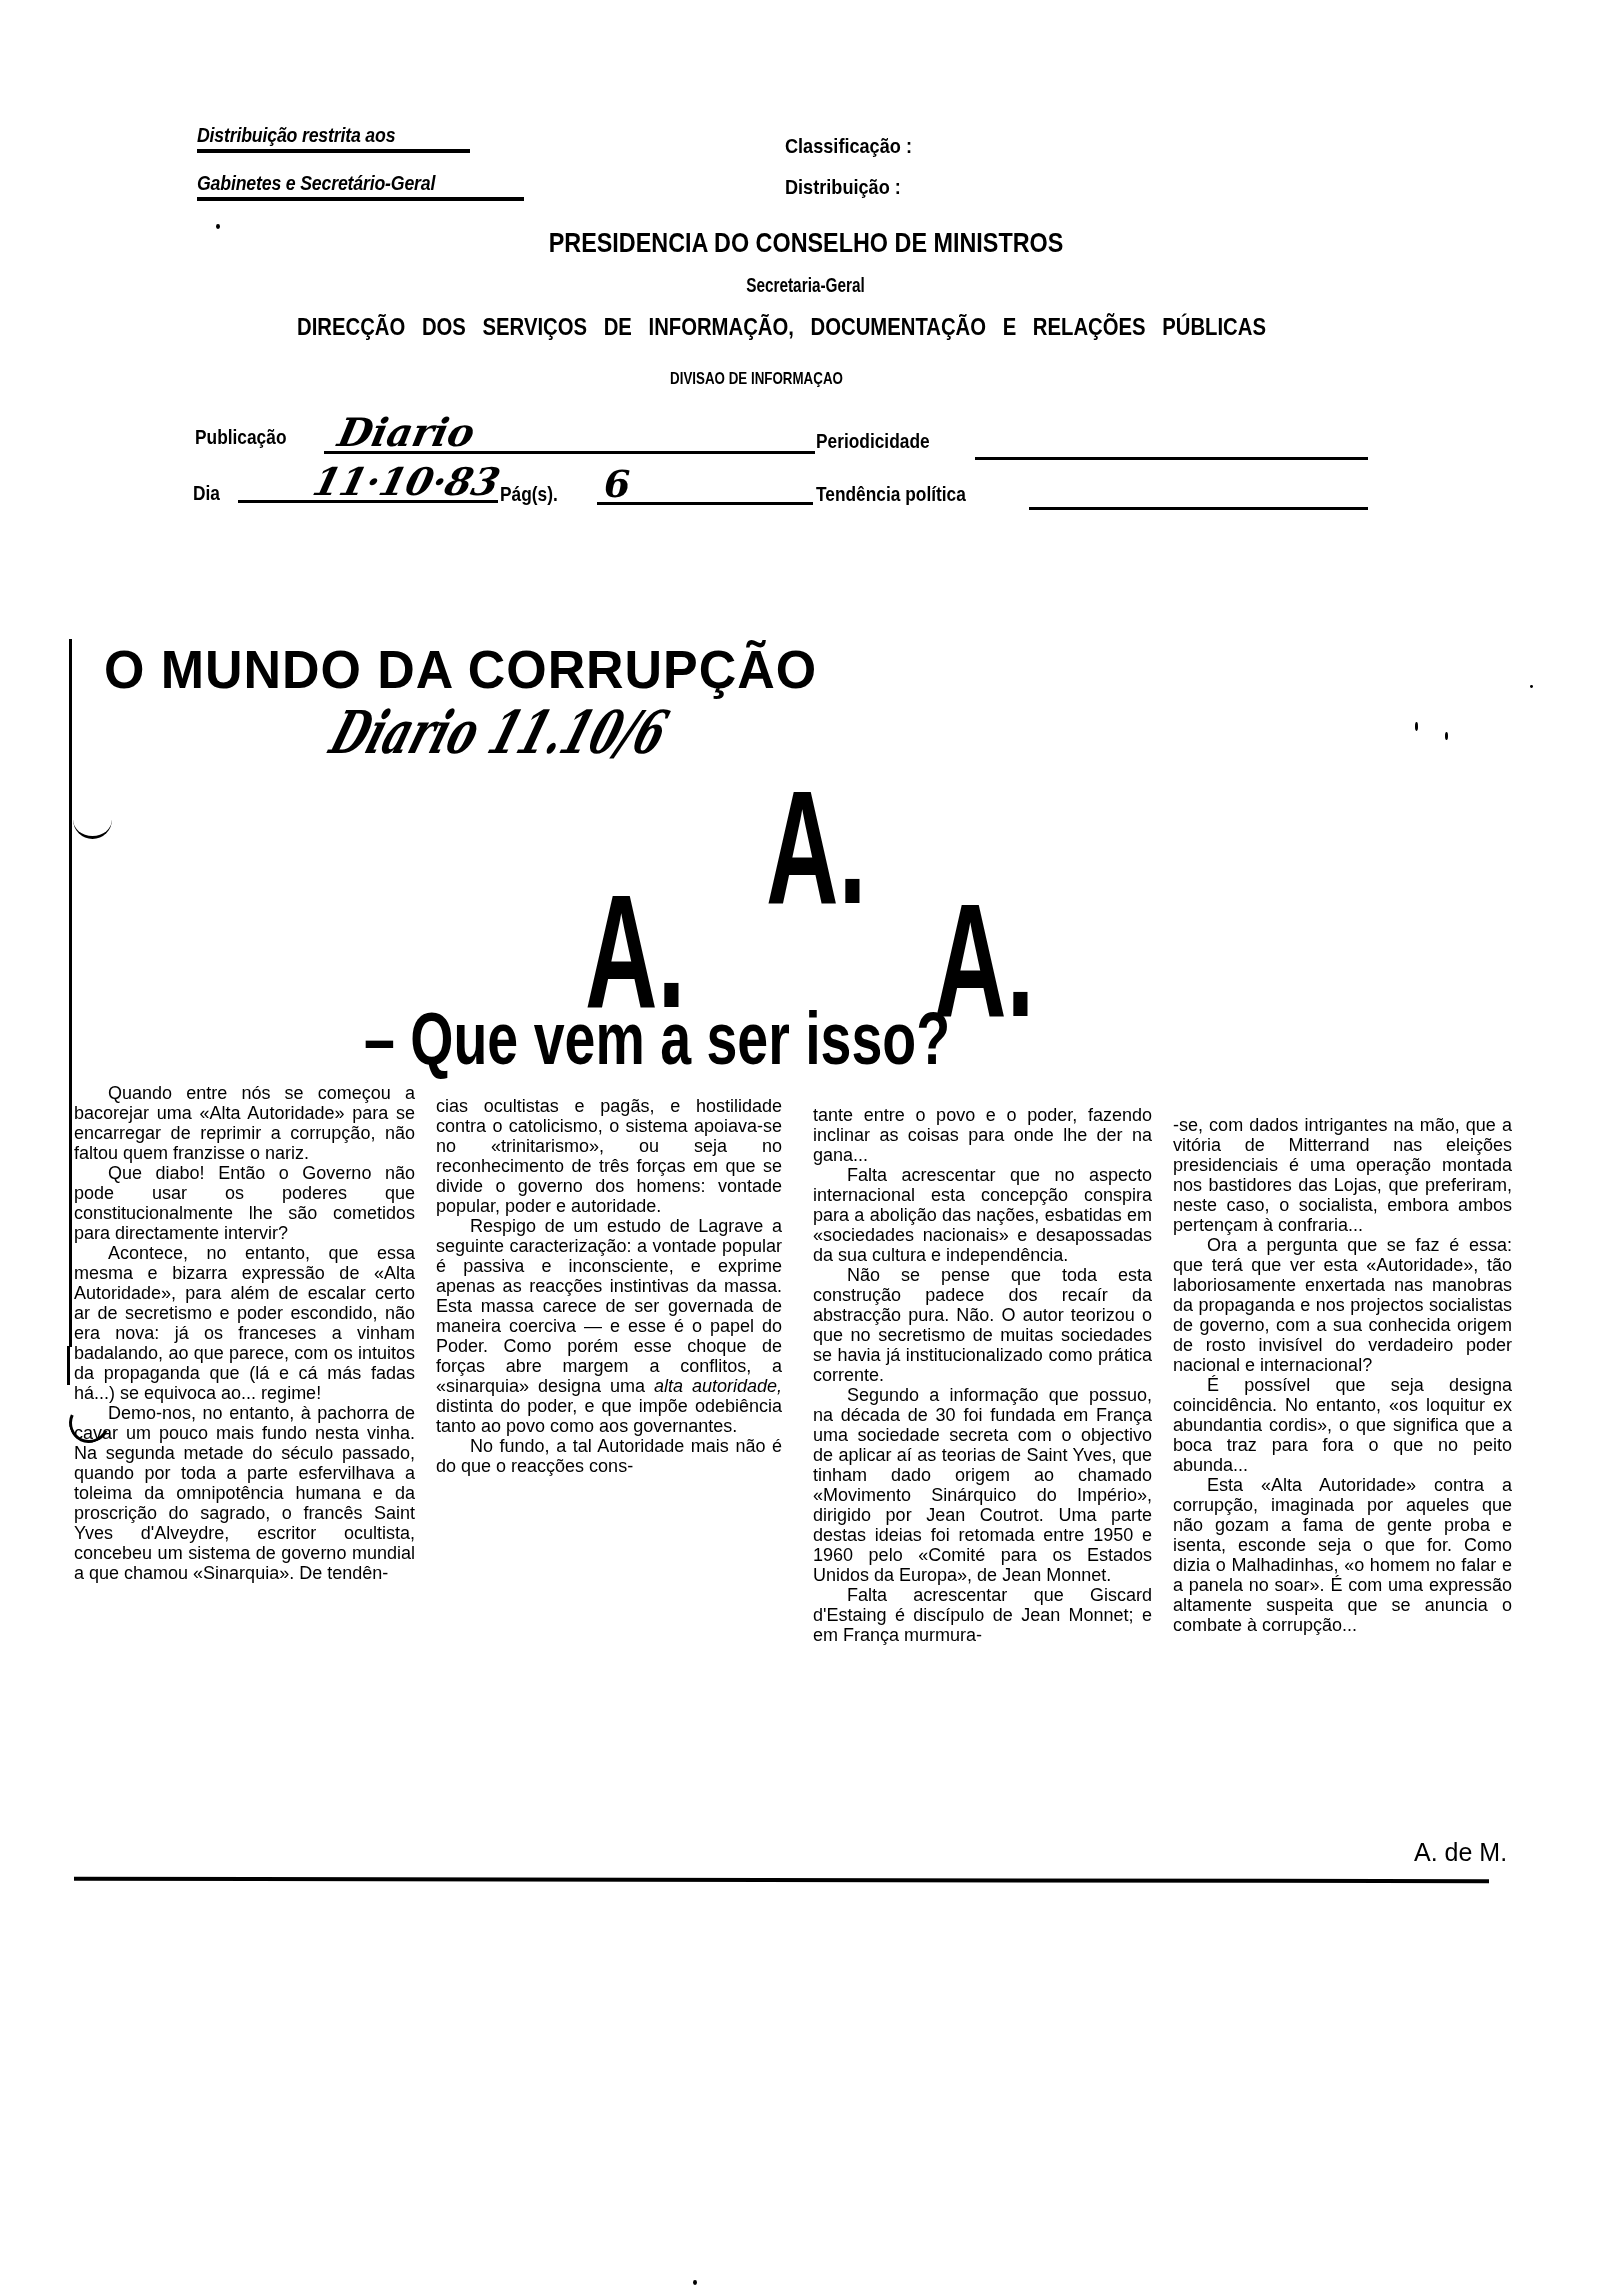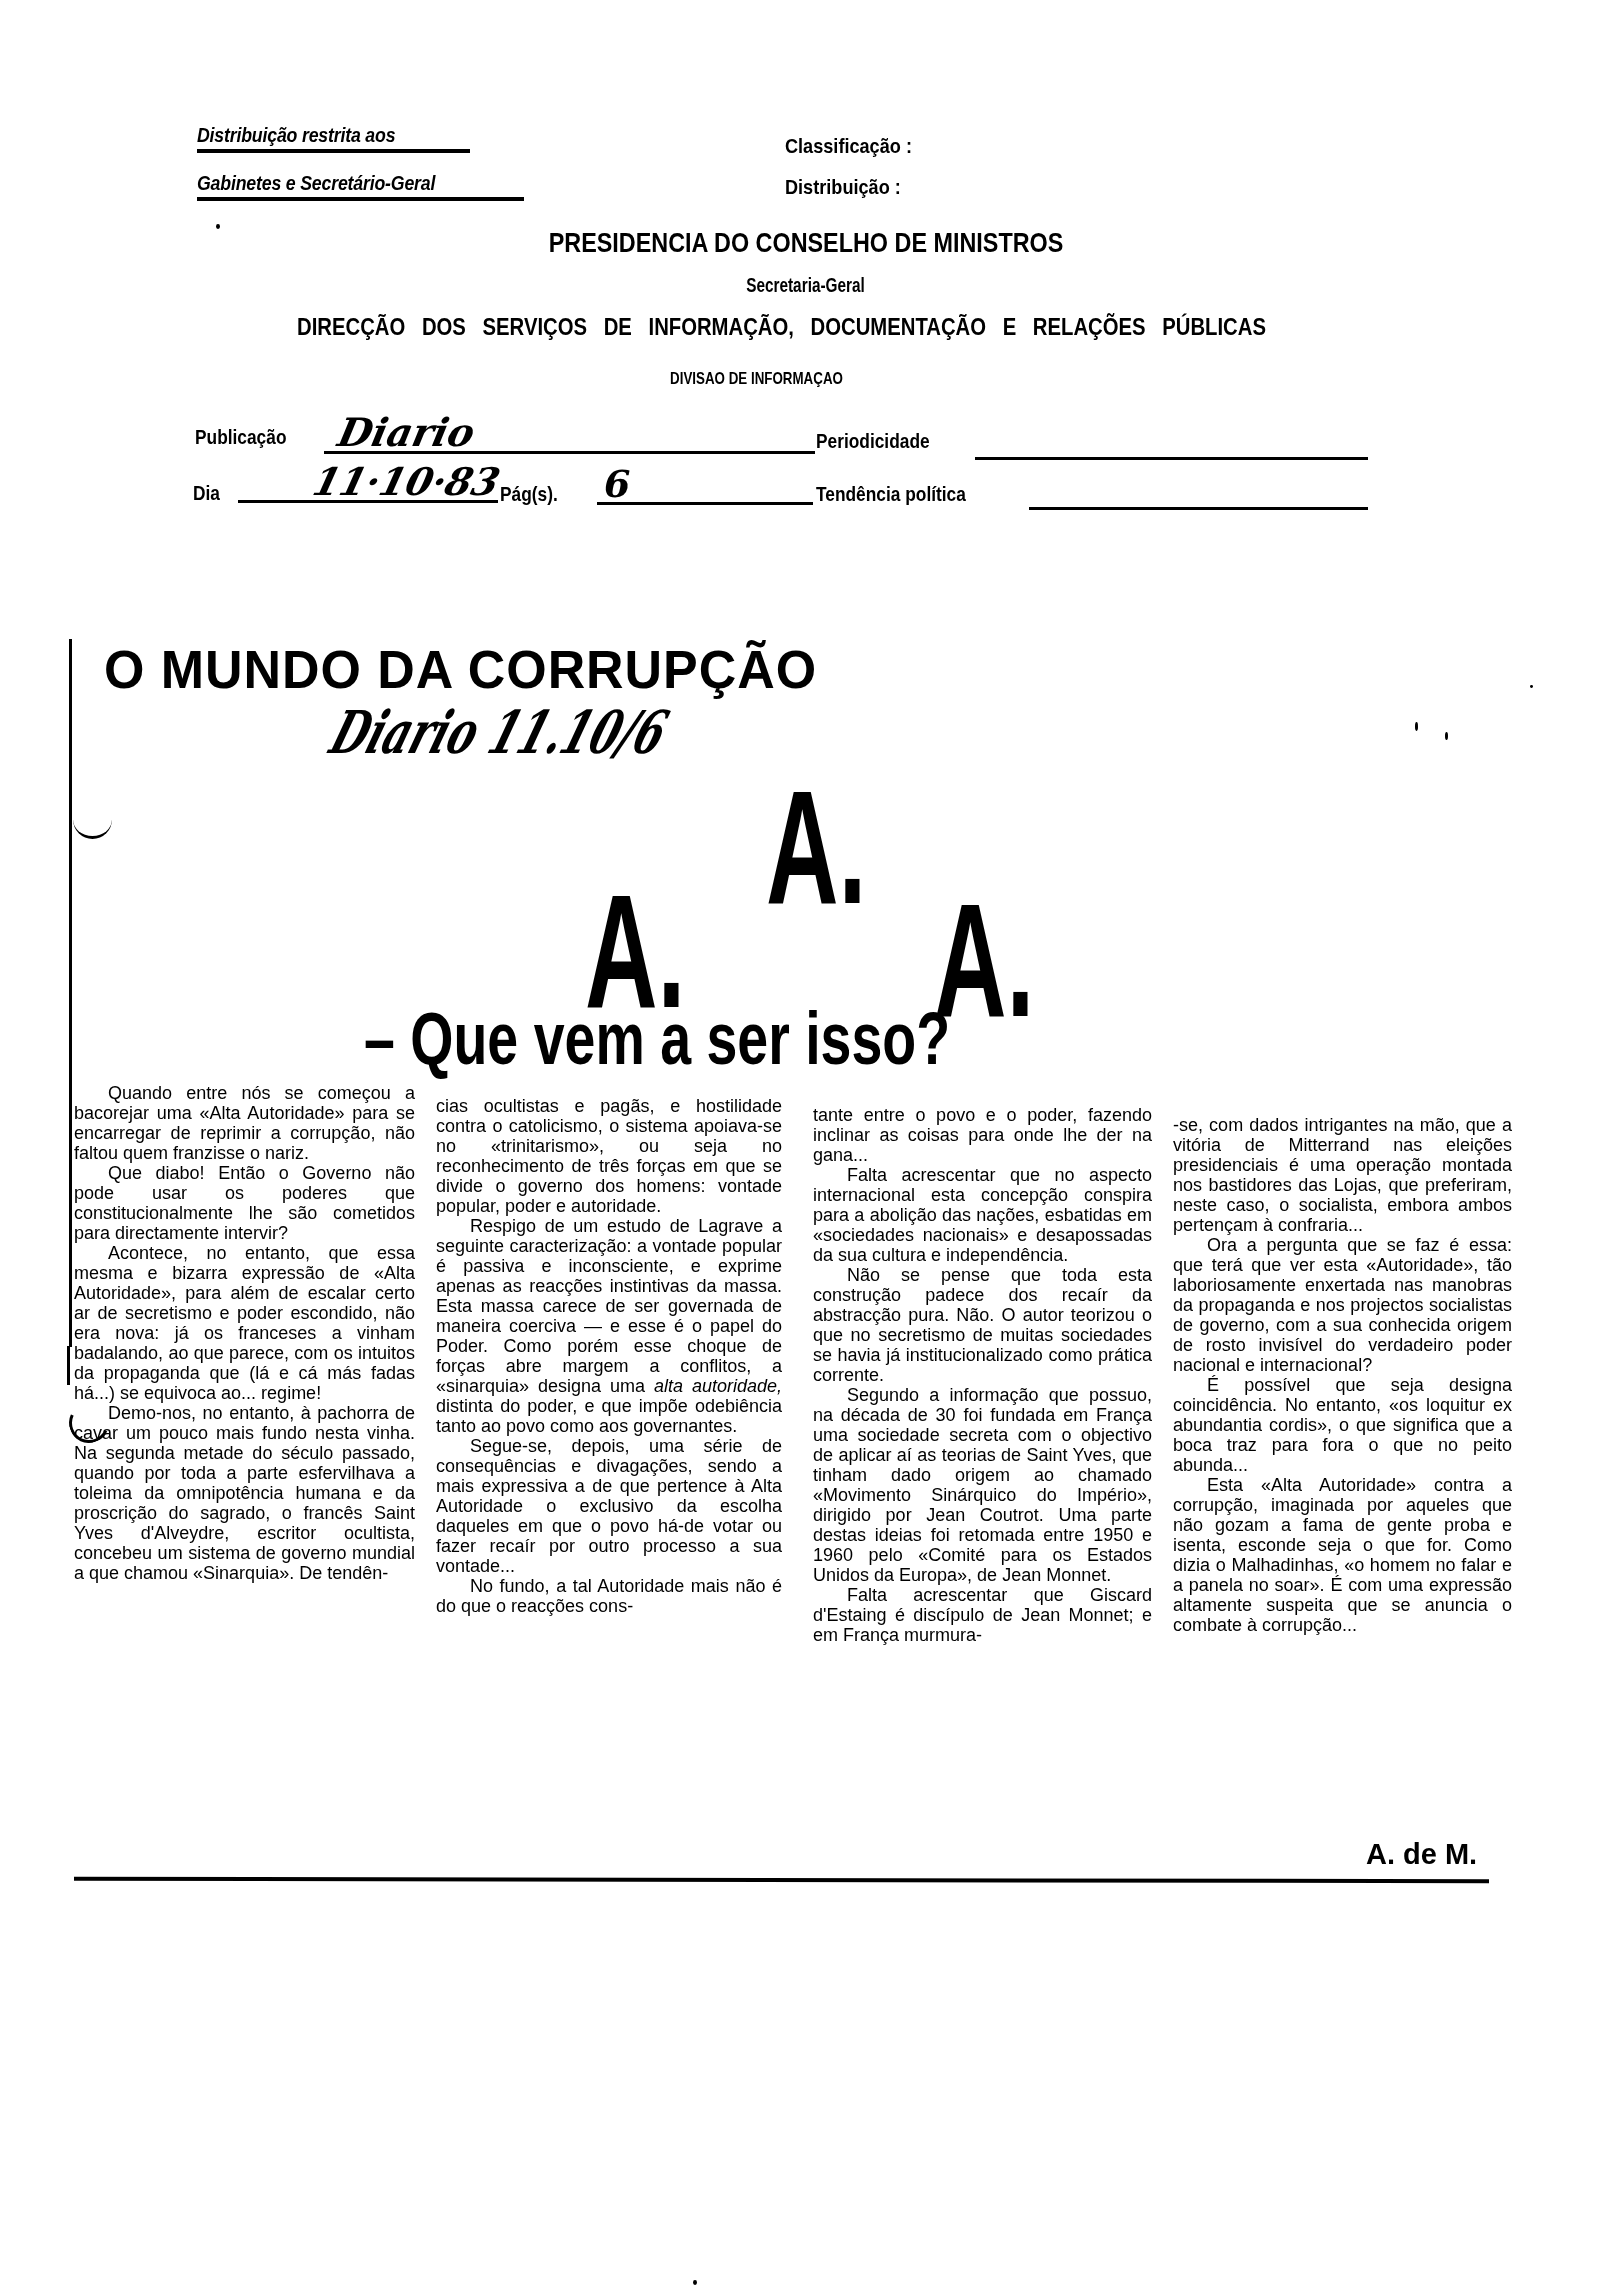--- a/index.html
+++ b/index.html
@@ -12,21 +12,21 @@
   .field-label { font-weight:bold; font-size:19.7px; transform:scaleX(0.88); transform-origin:left; white-space:nowrap; }
   .hand { font-family:"DejaVu Serif", serif; font-style:italic; font-weight:bold; white-space:nowrap; }
   .rule { position:absolute; height:2.5px; background:#000; }
   .title { font-weight:bold; font-size:53px; letter-spacing:1px; white-space:nowrap; }
   .bigA { font-weight:bold; font-size:162px; line-height:1; transform:scaleX(0.62); transform-origin:left; white-space:nowrap; }
   .subtitle { font-weight:bold; font-size:74px; line-height:1; transform:scaleX(0.75); transform-origin:left; white-space:nowrap; }
   .col { position:absolute; top:1081px; font-size:18px; line-height:20px; text-align:justify; hyphens:manual; }
   .col p { margin:0; text-indent:34px; }
   .col p.noindent { text-indent:0; }
   .col .it { font-style:italic; }
-  .sig { font-weight:bold; font-size:29px; white-space:nowrap; }
+  .sig { font-weight:normal; font-size:25px; white-space:nowrap;margin-left:48px; }
   .vline { position:absolute; width:2.9px; background:#000; }
   .speck { position:absolute; background:#000; border-radius:50%; }
 </style>
 </head>
 <body>
 
 <div class="abs hdr-ital" style="left:197px; top:124px;">Distribuição restrita aos</div>
 <div class="uline" style="left:197px; top:149px; width:273px;"></div>
 <div class="abs hdr-ital" style="left:197px; top:172px;">Gabinetes e Secretário-Geral</div>
 <div class="uline" style="left:197px; top:197px; width:327px;"></div>
@@ -77,21 +77,20 @@
   <p>Quando entre nós se começou a bacorejar uma «Alta Autoridade» para se encarregar de reprimir a corrupção, não faltou quem franzisse o nariz.</p>
   <p>Que diabo! Então o Governo não pode usar os poderes que constitucionalmente lhe são cometidos para directamente intervir?</p>
   <p>Acontece, no entanto, que essa mesma e bizarra expressão de «Alta Autoridade», para além de escalar certo ar de secretismo e poder escondido, não era nova: já os franceses a vinham badalando, ao que parece, com os intuitos da propaganda que (lá e cá más fadas há...) se equivoca ao... regime!</p>
   <p>Demo-nos, no entanto, à pachorra de cavar um pouco mais fundo nesta vinha. Na segunda metade do século passado, quando por toda a parte esfervilhava a toleima da omnipotência humana e da proscrição do sagrado, o francês Saint Yves d'Alveydre, escritor ocultista, concebeu um sistema de governo mundial a que chamou «Sinarquia». De tendên-</p>
 </div>
 <div class="abs" style="left:69px; top:1403px; width:34px; height:34px; border:3.4px solid #000; border-radius:50%; border-top-color:transparent; border-right-color:transparent; transform:rotate(-20deg);"></div>
 
 <div class="col" style="left:436px; width:346px; top:1096px;">
   <p class="noindent">cias ocultistas e pagãs, e hostilidade contra o catolicismo, o sistema apoiava-se no «trinitarismo», ou seja no reconhecimento de três forças em que se divide o governo dos homens: vontade popular, poder e autoridade.</p>
   <p><span>Respigo de um estudo de Lagrave a seguinte caracterização: a vontade popular é passiva e inconsciente, e exprime apenas as reacções instintivas da massa. Esta massa carece de ser governada de maneira coerciva — e esse é o papel do Poder. Como porém esse choque de forças abre margem a conflitos, a «sinarquia» designa uma </span><span class="it">alta autoridade,</span><span> distinta do poder, e que impõe odebiência tanto ao povo como aos governantes.</span></p>
-  <p>Segue-se, depois, uma série de consequências e divagações, sendo a mais expressiva a de que pertence à Alta Autoridade o exclusivo da escolha daqueles em que o povo há-de votar ou fazer recaír por outro processo a sua vontade...</p>
   <p>No fundo, a tal Autoridade mais não é do que o reacções cons-</p>
 </div>
 
 <div class="col" style="left:813px; width:339px; top:1105px;">
   <p class="noindent">tante entre o povo e o poder, fazendo inclinar as coisas para onde lhe der na gana...</p>
   <p>Falta acrescentar que no aspecto internacional esta concepção conspira para a abolição das nações, esbatidas em «sociedades nacionais» e desapossadas da sua cultura e independência.</p>
   <p>Não se pense que toda esta construção padece dos recaír da abstracção pura. Não. O autor teorizou o que no secretismo de muitas sociedades se havia já institucionalizado como prática corrente.</p>
   <p>Segundo a informação que possuo, na década de 30 foi fundada em França uma sociedade secreta com o objectivo de aplicar aí as teorias de Saint Yves, que tinham dado origem ao chamado «Movimento Sinárquico do Império», dirigido por Jean Coutrot. Uma parte destas ideias foi retomada entre 1950 e 1960 pelo «Comité para os Estados Unidos da Europa», de Jean Monnet.</p>
   <p>Falta acrescentar que Giscard d'Estaing é discípulo de Jean Monnet; e em França murmura-</p>
 </div>

